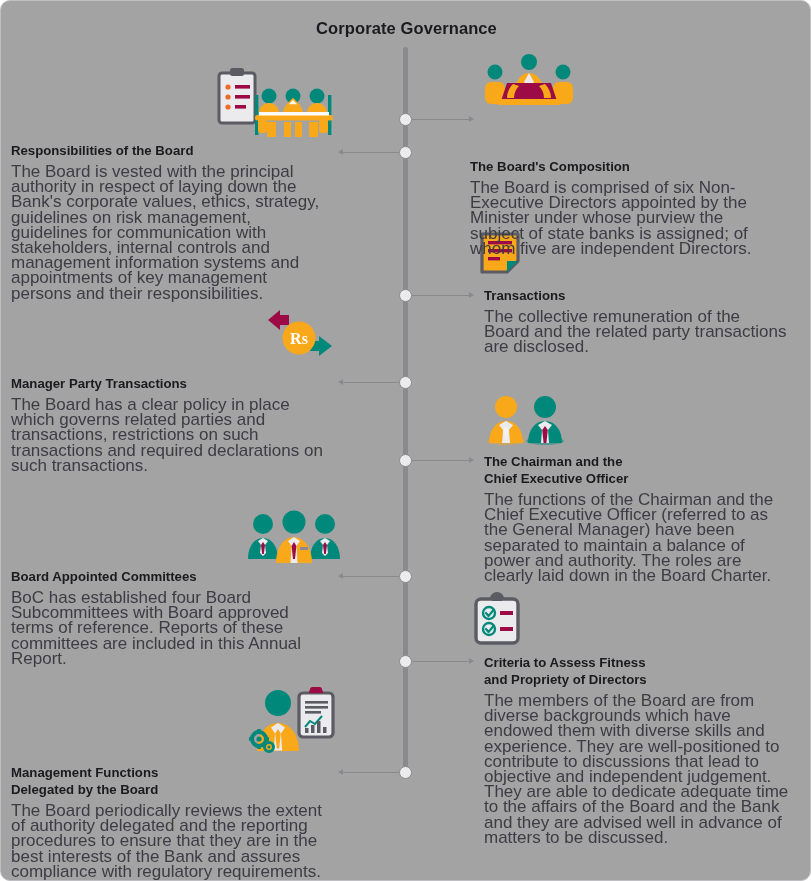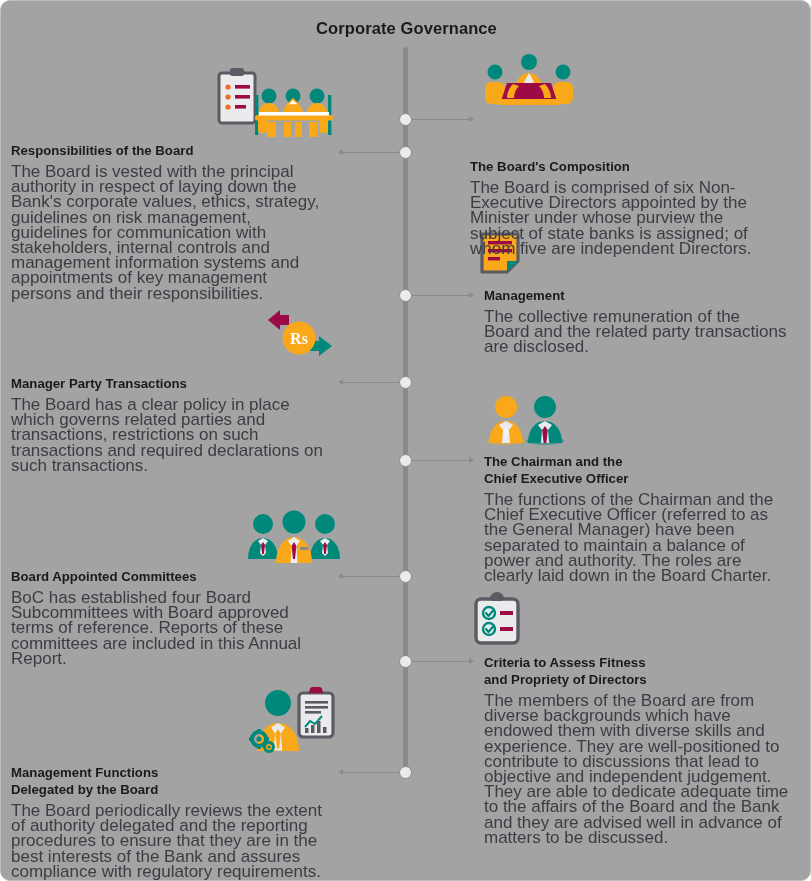--- a/index.html
+++ b/index.html
@@ -301,21 +301,21 @@
     <p class="b-title">Responsibilities of the Board</p>
     <p class="b-body">The Board is vested with the principal authority in respect of laying down the Bank's corporate values, ethics, strategy, guidelines on risk management, guidelines for communication with stakeholders, internal controls and management information systems and appointments of key management persons and their responsibilities.</p>
   </div>
 
   <div class="block right" style="left:469px; top:109px; width:305px;margin-top:48px;">
     <p class="b-title">The Board's Composition</p>
     <p class="b-body">The Board is comprised of six Non-Executive Directors appointed by the Minister under whose purview the subject of state banks is assigned; of whom five are independent Directors.</p>
   </div>
 
   <div class="block right" style="left:483px; top:286px; width:305px;">
-    <p class="b-title">Management</p>
+    <p class="b-title">Transactions</p>
     <p class="b-body">The collective remuneration of the Board and the related party transactions are disclosed.</p>
   </div>
 
   <div class="block left" style="left:10px; top:374px; width:320px;">
     <p class="b-title">Manager Party Transactions</p>
     <p class="b-body">The Board has a clear policy in place which governs related parties and transactions, restrictions on such transactions and required declarations on such transactions.</p>
   </div>
 
   <div class="block right" style="left:483px; top:452px; width:305px;">
     <p class="b-title">

